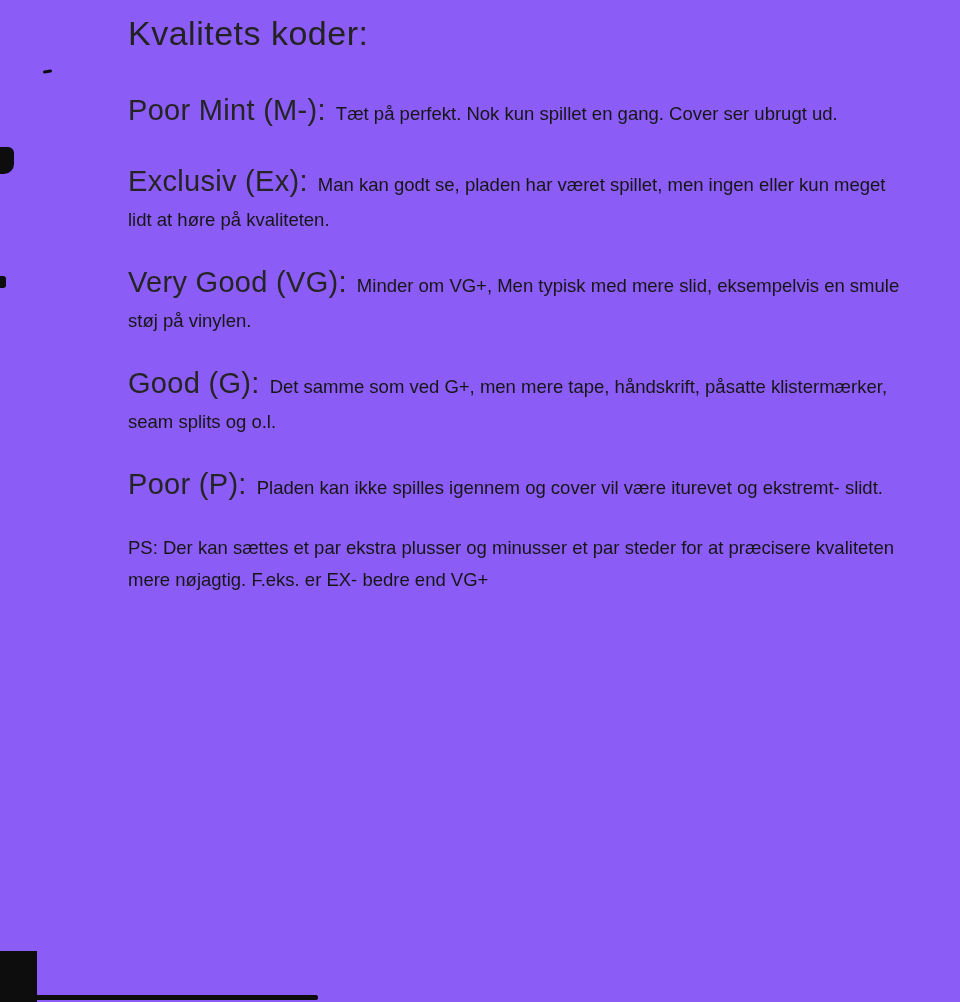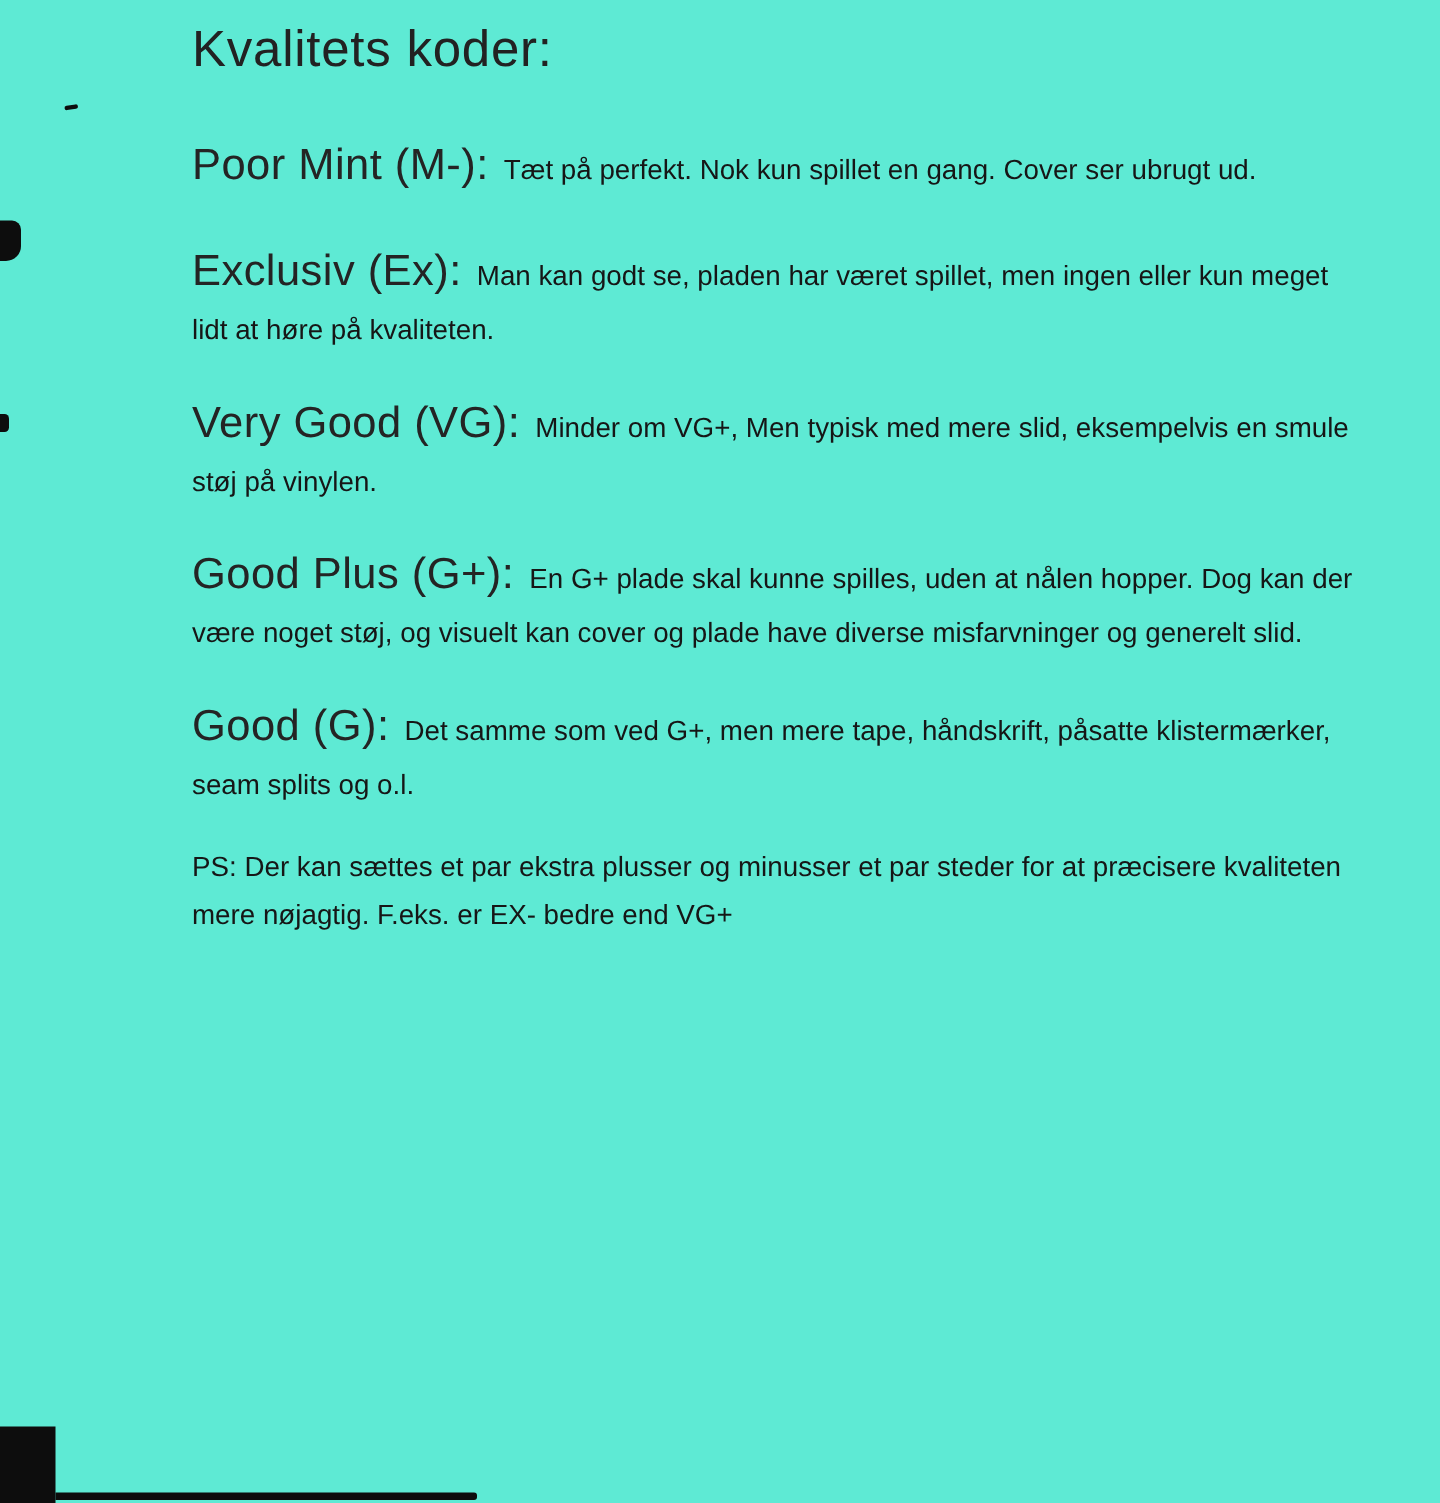--- a/index.html
+++ b/index.html
@@ -16,21 +16,21 @@
     color: #1b1b1b;
   }
   .page {
     position: absolute;
     top: 0;
     left: 0;
     width: 960px;
     height: 1002px;
     box-sizing: border-box;
     padding: 10px 52px 0 128px;
-    background: #5eead4;
+    background: #8b5cf6;
   }
   .doc-title {
     font-size: 34px;
     font-weight: 500;
     letter-spacing: 0.5px;
     color: #222;
     margin: 4px 0 34px 0;
   }
   .entry {
     margin: 0 0 24px 0;
@@ -101,29 +101,29 @@
 
   <p class="entry">
     <span class="term">Exclusiv (Ex):</span><span class="desc">Man kan godt se, pladen har været spillet, men ingen eller kun meget lidt at høre på kvaliteten.</span>
   </p>
 
 
   <p class="entry">
     <span class="term">Very Good (VG):</span><span class="desc">Minder om VG+, Men typisk med mere slid, eksempelvis en smule støj på vinylen.</span>
   </p>
 
-  <p class="entry">
-    <span class="term">Good Plus (G+):</span><span class="desc">En G+ plade skal kunne spilles, uden at nålen hopper. Dog kan der være noget støj, og visuelt kan cover og plade have diverse misfarvninger og generelt slid.</span>
-  </p>
 
   <p class="entry">
     <span class="term">Good (G):</span><span class="desc">Det samme som ved G+, men mere tape, håndskrift, påsatte klistermærker, seam splits og o.l.</span>
   </p>
 
 
+  <p class="entry">
+    <span class="term">Poor (P):</span><span class="desc">Pladen kan ikke spilles igennem og cover vil være iturevet og ekstremt- slidt.</span>
+  </p>
 
   <p class="footnote">PS: Der kan sættes et par ekstra plusser og minusser et par steder for at præcisere kvaliteten mere nøjagtig. F.eks. er EX- bedre end VG+</p>
 
 </div>
 
 <div class="artifact artifact-dash-top"></div>
 <div class="artifact artifact-left-blob"></div>
 <div class="artifact artifact-left-tick"></div>
 <div class="artifact artifact-bottom-block"></div>
 <div class="artifact artifact-bottom-line"></div>

